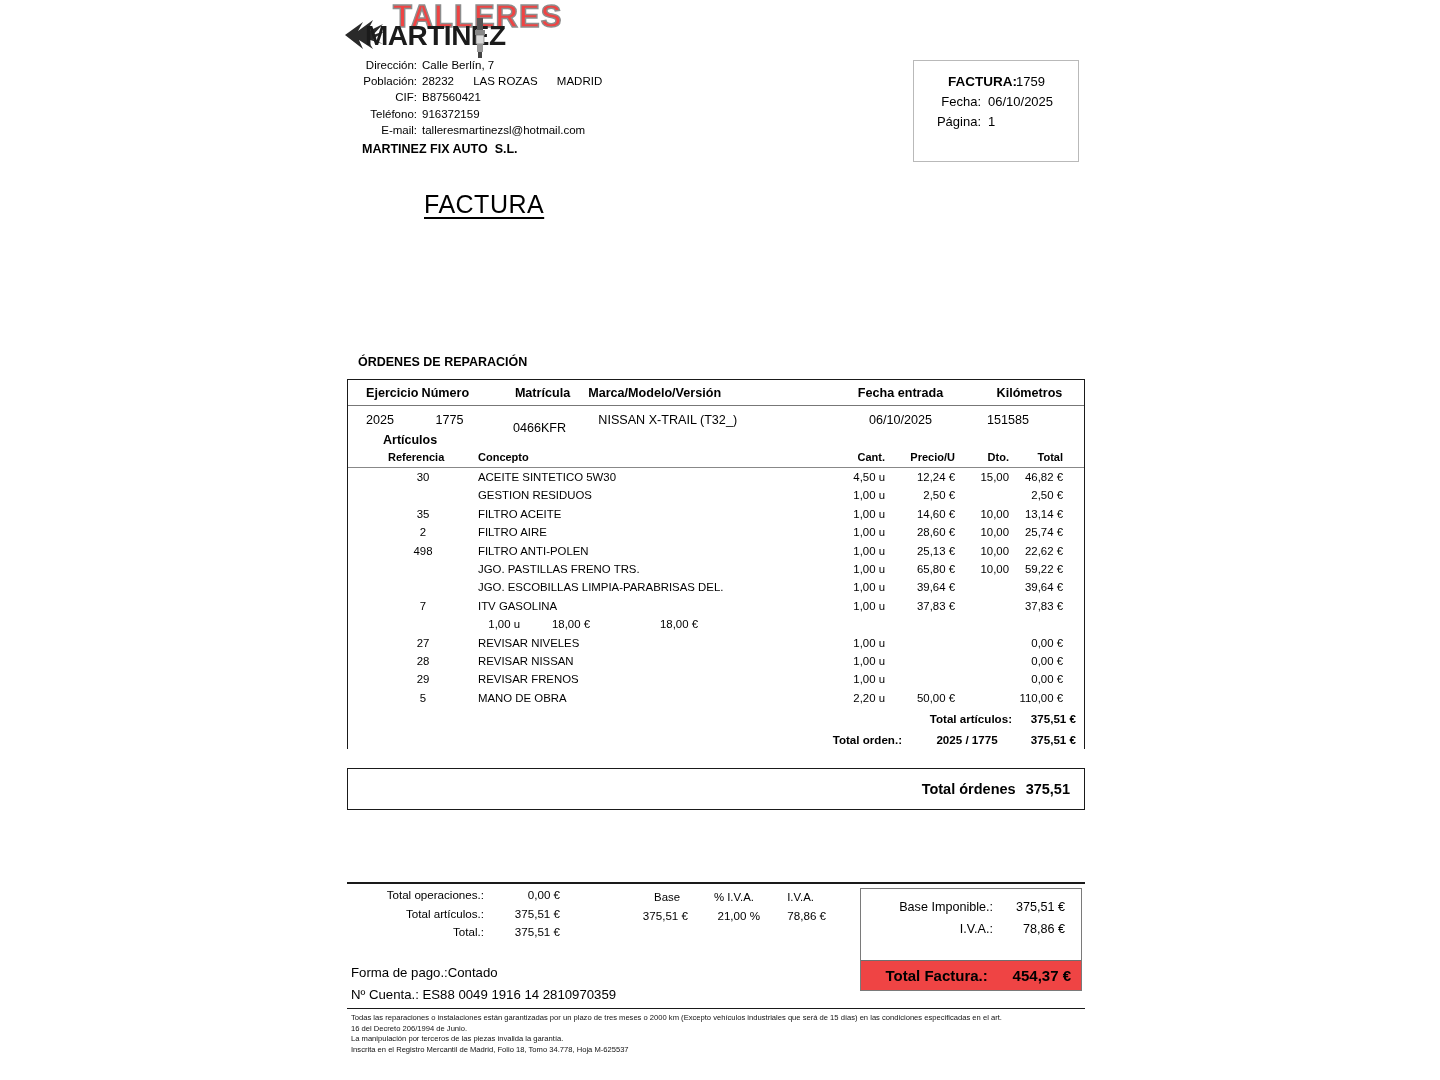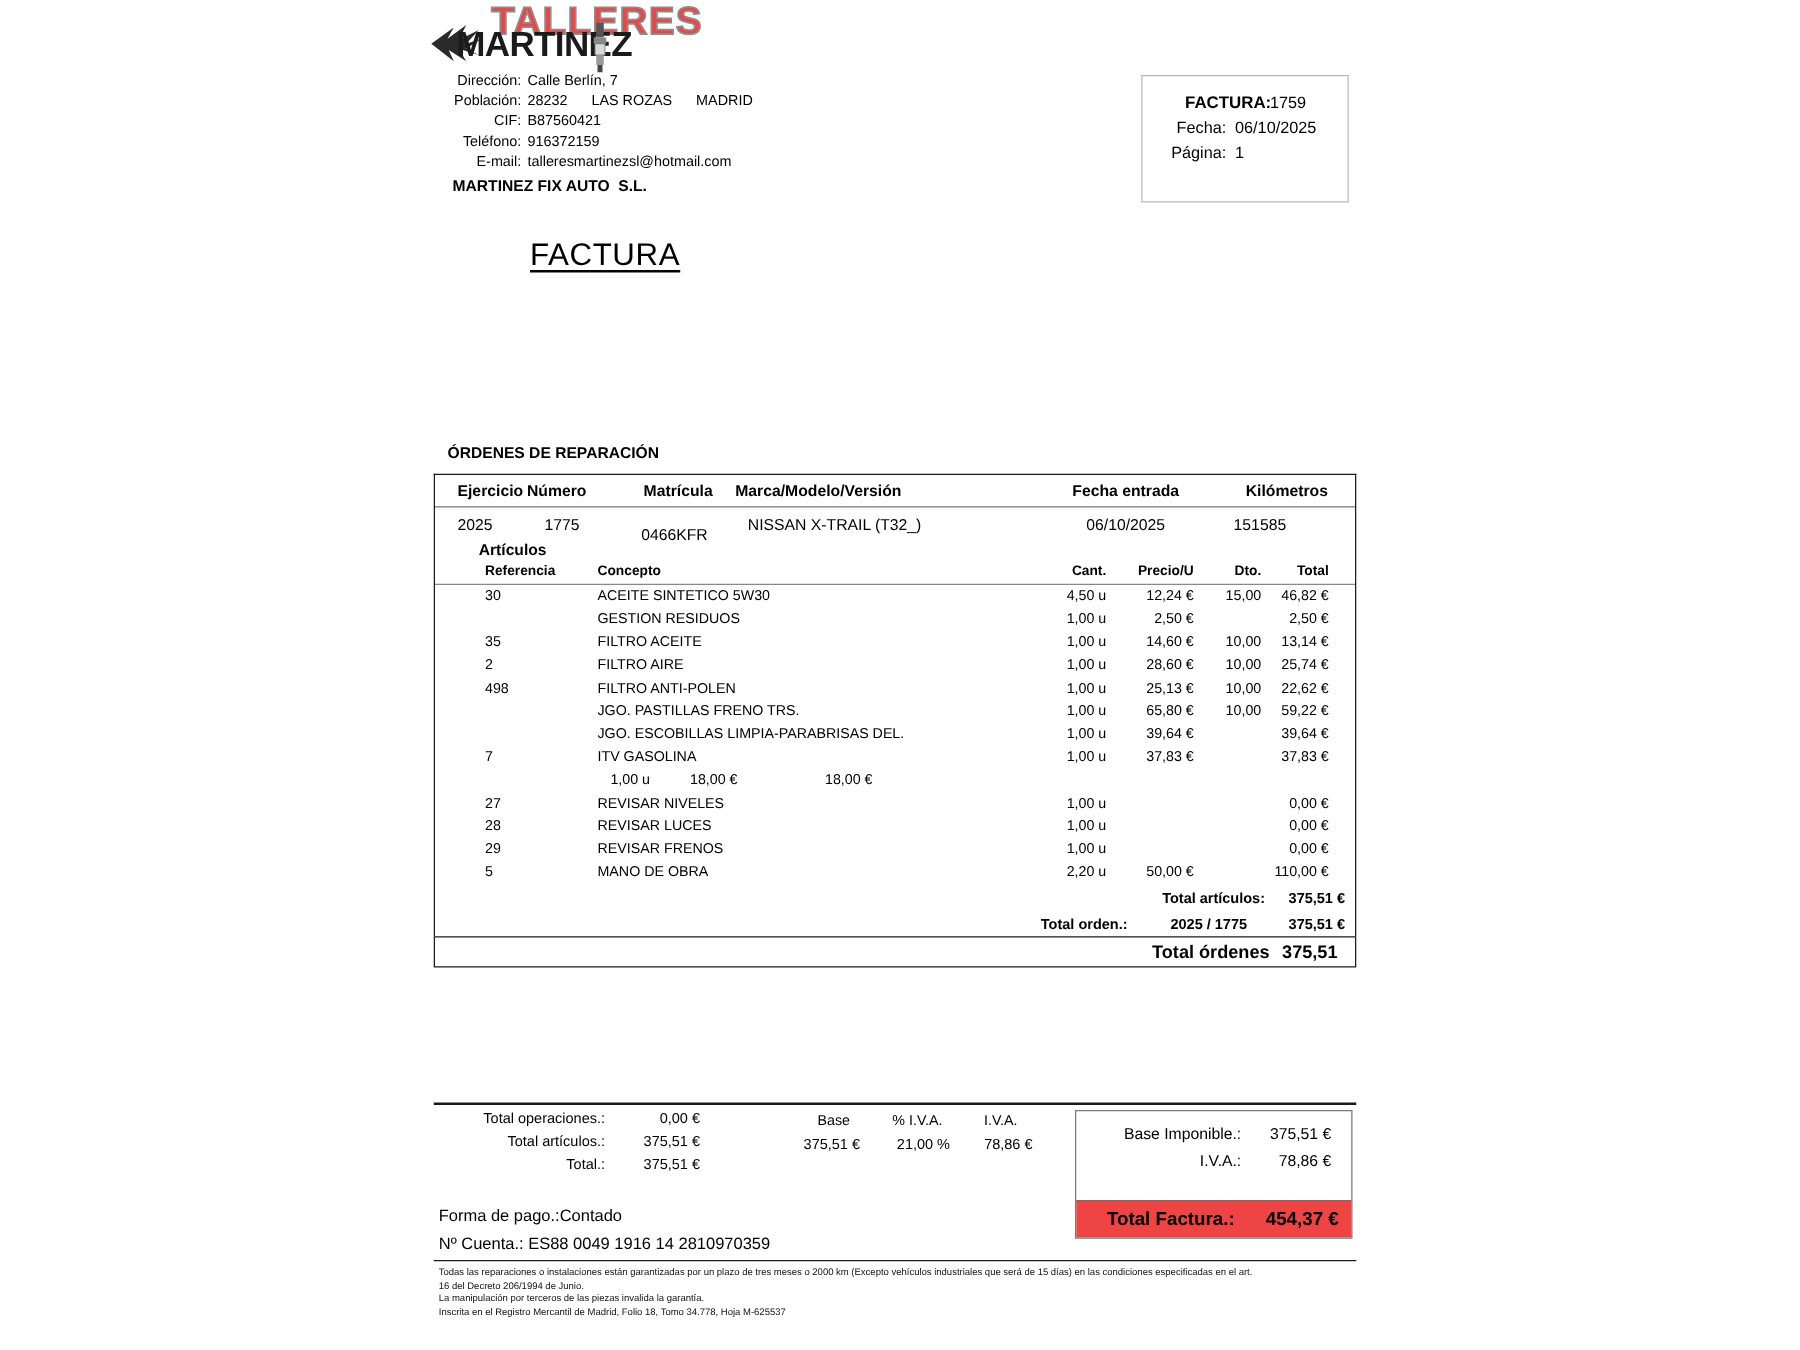--- a/index.html
+++ b/index.html
@@ -189,21 +189,21 @@
   .ih-cant  { width: 62px; text-align: right; }
   .ih-precio{ width: 70px; text-align: right; }
   .ih-dto   { width: 54px; text-align: right; }
   .ih-total { width: 62px; text-align: right; padding-right: 8px; }
 
   .item-row {
     display: flex;
     font-size: 11.4px;
     line-height: 18.4px;
   }
-  .it-ref   { width: 110px; padding-left: 40px; }
+  .it-ref   { width: 110px; padding-left: 40px; text-align: center; }
   .it-conc  { width: 365px; padding-left: 20px; }
   .it-cant  { width: 62px; text-align: right; }
   .it-precio{ width: 70px; text-align: right; }
   .it-dto   { width: 54px; text-align: right; }
   .it-total { width: 62px; text-align: right; padding-right: 8px; }
 
   .subtotal-row {
     display: flex;
     font-size: 11.6px;
     font-weight: bold;
@@ -211,28 +211,28 @@
     padding-top: 2px;
   }
   .st-spacer { flex: 1; }
   .st-label { text-align: right; padding-right: 10px; }
   .st-mid { width: 110px; text-align: center; }
   .st-val { width: 62px; text-align: right; padding-right: 8px; }
 
   .orders-total-bar {
     border: 1.6px solid #1a1a1a;
     border-top: 1.6px solid #1a1a1a;
-    height: 25px;
+    height: 42px;
     display: flex;
     align-items: center;
     justify-content: flex-end;
     font-size: 14.5px;
     font-weight: bold;
     padding-right: 14px;
-    margin-top: 0;
+    margin-top: 19px;
   }
   .otb-label { margin-right: 10px; }
 
   
   .bottom-rule {
     position: absolute;
     left: 347px;
     top: 882px;
     width: 738px;
     height: 2px;
@@ -496,21 +496,21 @@
           <div class="item-row">
             <span class="it-ref">27</span>
             <span class="it-conc">REVISAR NIVELES</span>
             <span class="it-cant">1,00 u</span>
             <span class="it-precio"></span>
             <span class="it-dto"></span>
             <span class="it-total">0,00 €</span>
           </div>
           <div class="item-row">
             <span class="it-ref">28</span>
-            <span class="it-conc">REVISAR LUCES</span>
+            <span class="it-conc">REVISAR NISSAN</span>
             <span class="it-cant">1,00 u</span>
             <span class="it-precio"></span>
             <span class="it-dto"></span>
             <span class="it-total">0,00 €</span>
           </div>
           <div class="item-row">
             <span class="it-ref">29</span>
             <span class="it-conc">REVISAR FRENOS</span>
             <span class="it-cant">1,00 u</span>
             <span class="it-precio"></span>

